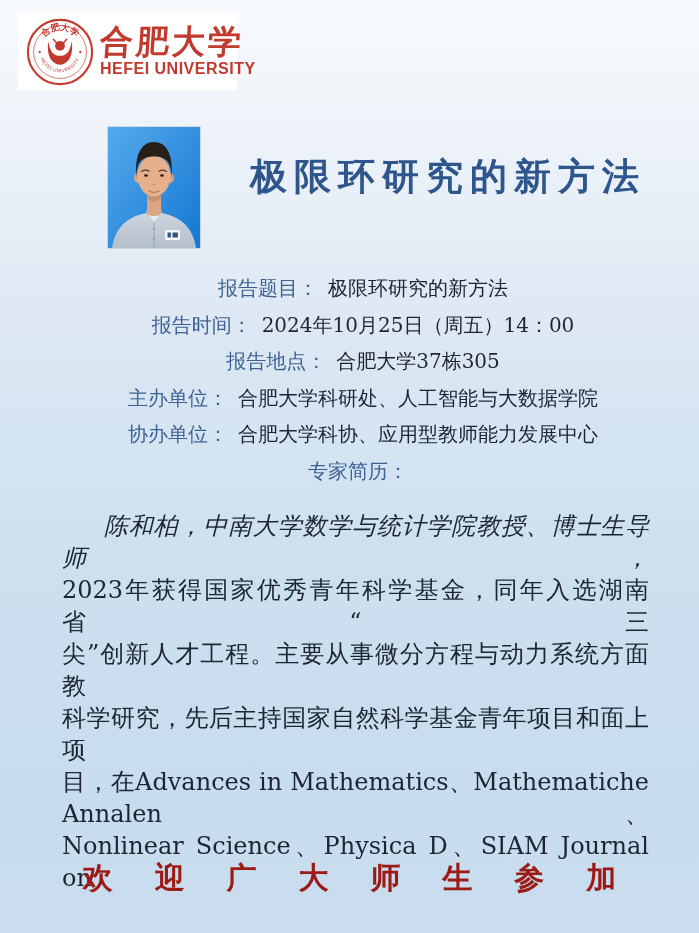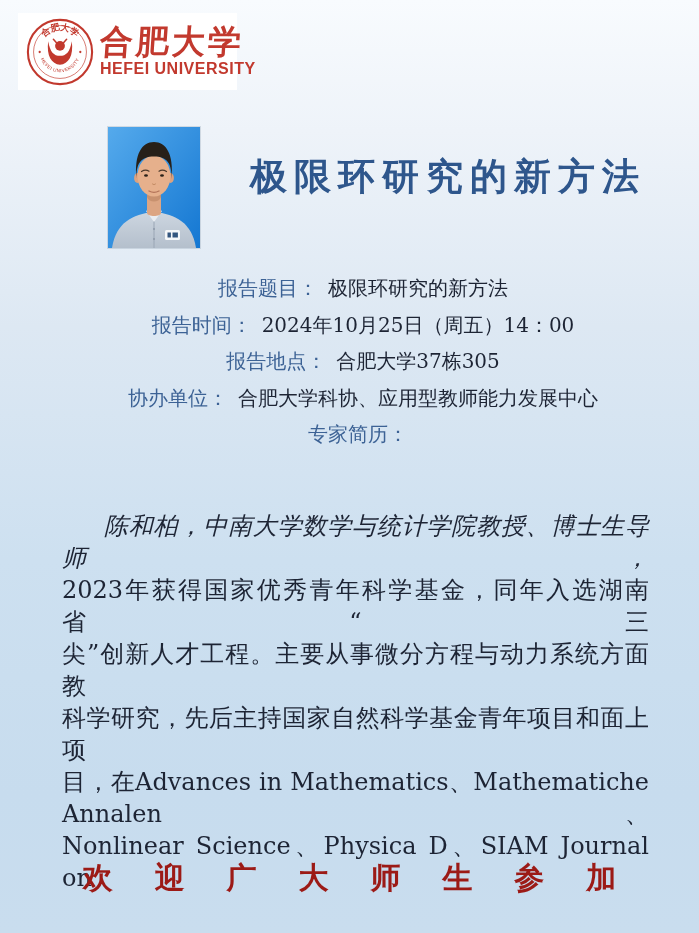--- a/index.html
+++ b/index.html
@@ -143,20 +143,24 @@
     </div>
     <div class="info-row">
       <span class="info-label">报告时间：</span>
       <span class="info-value">2024年10月25日（周五）14：00</span>
     </div>
     <div class="info-row">
       <span class="info-label">报告地点：</span>
       <span class="info-value">合肥大学37栋305</span>
     </div>
     <div class="info-row">
+      <span class="info-label">主办单位：</span>
+      <span class="info-value">合肥大学科研处、人工智能与大数据学院</span>
+    </div>
+    <div class="info-row">
       <span class="info-label">协办单位：</span>
       <span class="info-value">合肥大学科协、应用型教师能力发展中心</span>
     </div>
     <div class="info-row">
       <span class="info-label">专家简历：</span>
       <span class="info-value"></span>
     </div>
   </div>
 
   <div class="bio">

